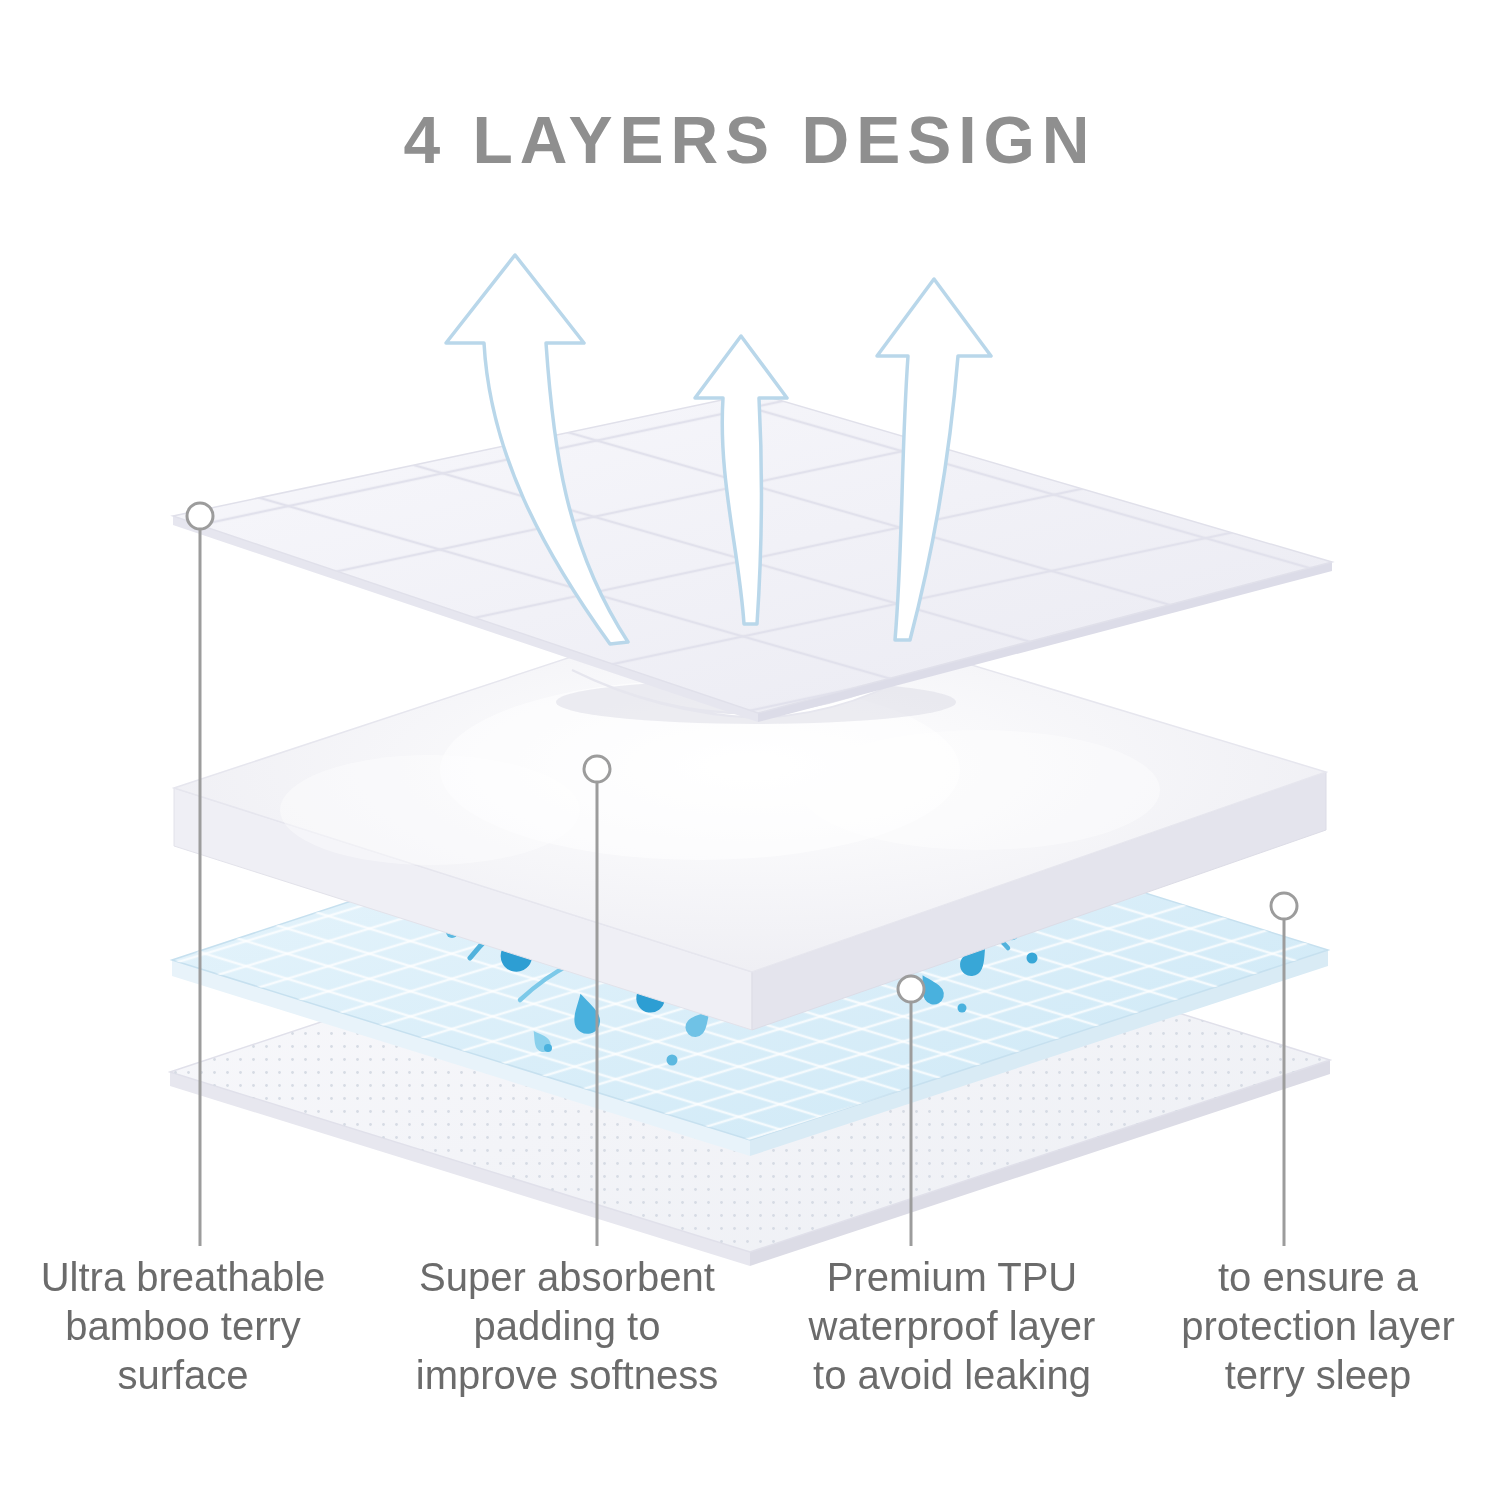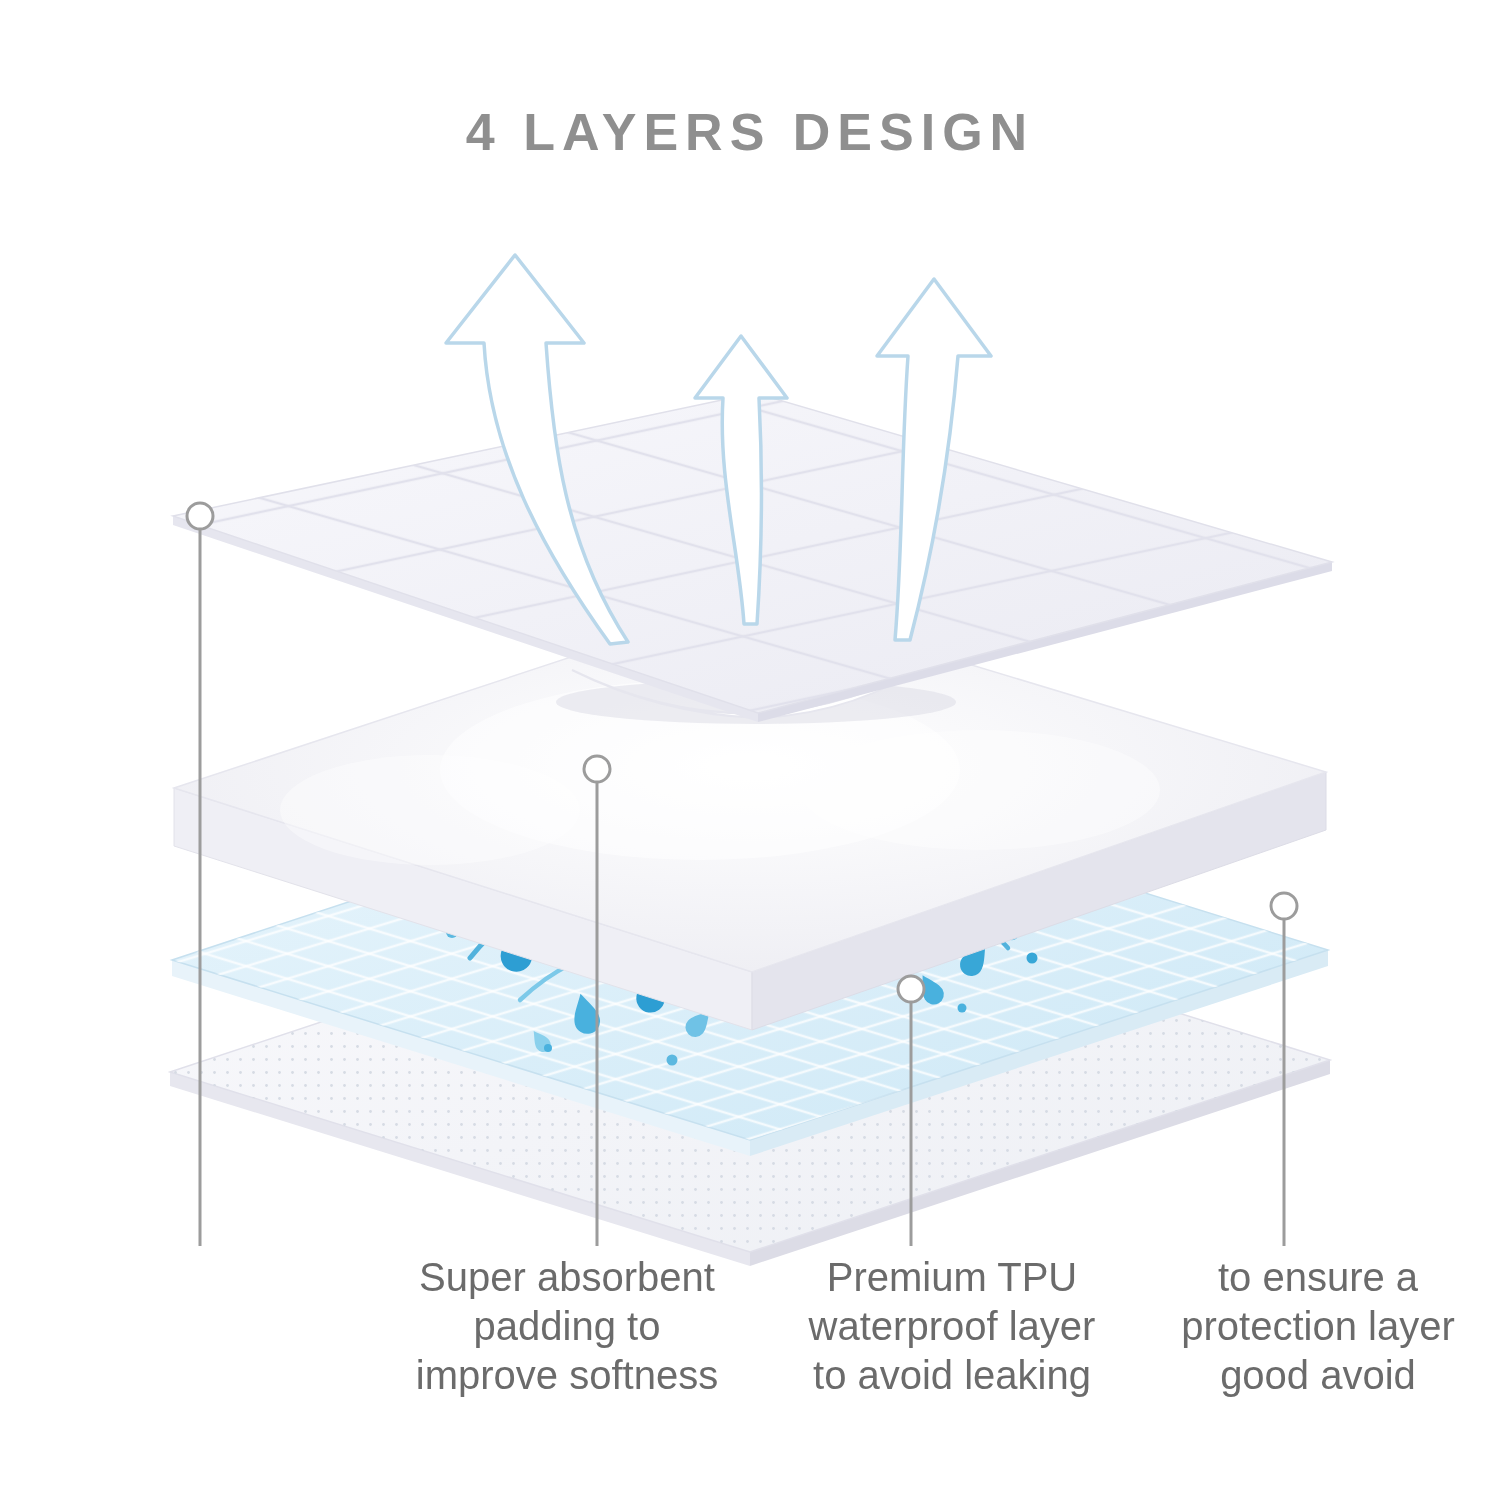--- a/index.html
+++ b/index.html
@@ -3,21 +3,21 @@
 <meta charset="utf-8">
 <style>
   html, body { margin:0; padding:0; }
   body {
     width:1500px; height:1500px; background:#ffffff; position:relative;
     overflow:hidden; font-family:"Liberation Sans", sans-serif;
   }
   .stage { position:absolute; inset:0; }
   .title {
     position:absolute; top:102px; left:0; width:100%;
-    text-align:center; font-size:52px; font-weight:bold;
+    text-align:center; font-size:66px; font-weight:bold;
     letter-spacing:7px; color:#8f8f8f; white-space:nowrap;
   }
   svg.diagram { position:absolute; left:0; top:0; display:block; }
   .label {
     position:absolute; top:1253px; text-align:center;
     color:#6b6b6b; font-size:40px; line-height:1.22; font-weight:400;
   }
   .label div { white-space:nowrap; }
 </style>
 </head>
@@ -144,32 +144,37 @@
       <line x1="1284" y1="920" x2="1284" y2="1246"></line>
       <circle cx="200" cy="516" r="13" fill="#ffffff"></circle>
       <circle cx="597" cy="769" r="13" fill="#ffffff"></circle>
       <circle cx="911" cy="989" r="13" fill="#ffffff"></circle>
       <circle cx="1284" cy="906" r="13" fill="#ffffff"></circle>
     </g>
   </svg>
 
   <div class="title">4 LAYERS DESIGN</div>
 
+  <div class="label" style="left:18px; width:330px;">
+    <div>Ultra breathable</div>
+    <div>bamboo terry</div>
+    <div>surface</div>
+  </div>
 
   <div class="label" style="left:402px; width:330px;">
     <div>Super absorbent</div>
     <div>padding to</div>
     <div>improve softness</div>
   </div>
 
   <div class="label" style="left:782px; width:340px;">
     <div>Premium TPU</div>
     <div>waterproof layer</div>
     <div>to avoid leaking</div>
   </div>
 
   <div class="label" style="left:1148px; width:340px;">
     <div>to ensure a</div>
     <div>protection layer</div>
-    <div>good avoid</div>
+    <div>terry sleep</div>
   </div>
 
 </div>
 
 </body></html>

